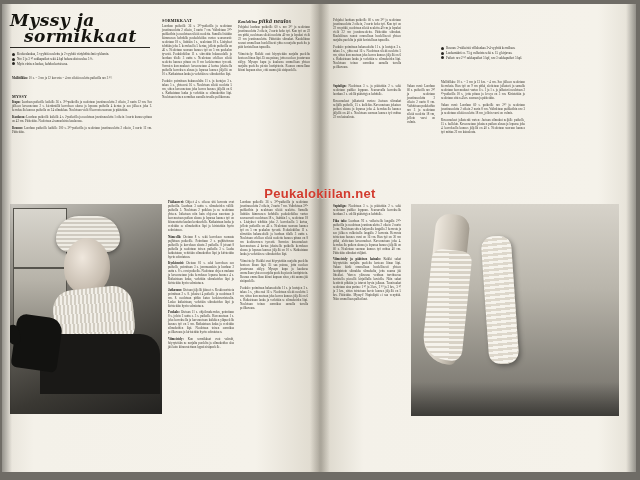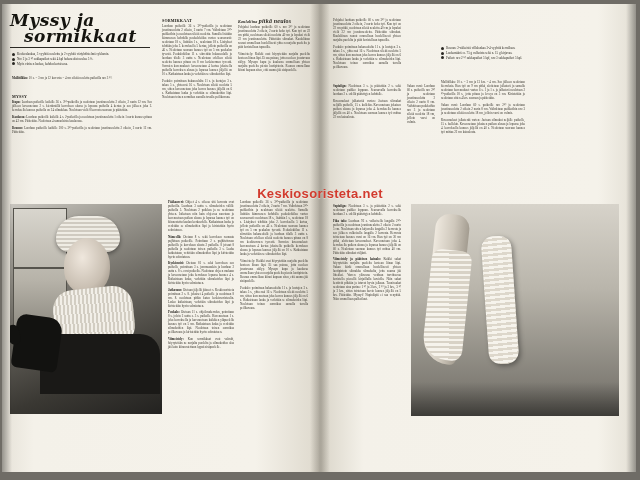--- a/index.html
+++ b/index.html
@@ -287,14 +287,14 @@
         <div class="sock2"></div>
         <div class="shadow"></div>
       </div>
 
       <div class="edgeshadow-r"></div>
     </div>
 
     <div class="gutter"></div>
   </div>
 
-  <div class="watermark">Keskiosoristeta.net</div>
+  <div class="watermark">Peukalokiilan.net</div>
 </div>
 
 </body></html>

